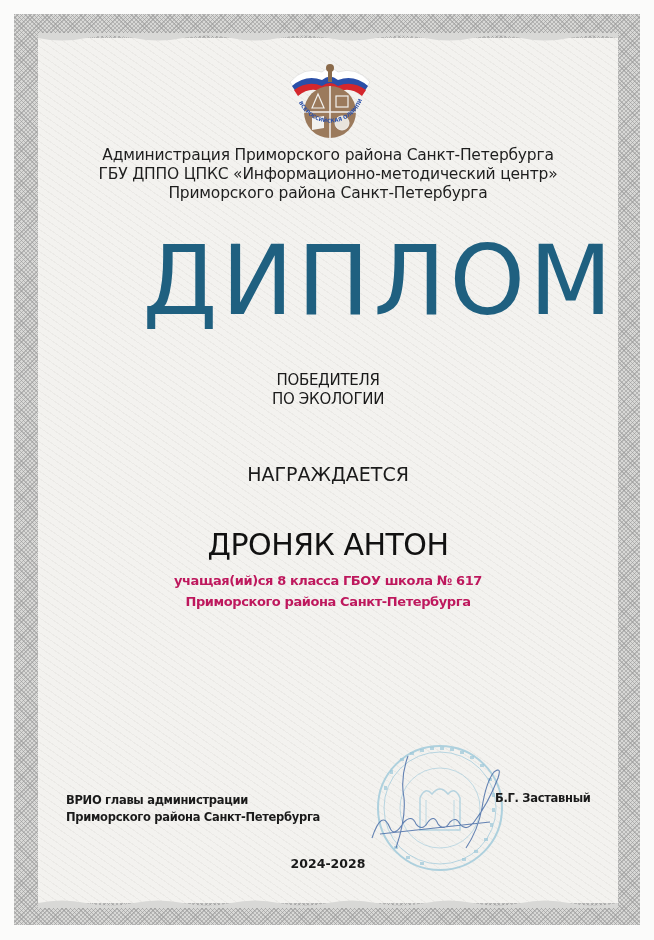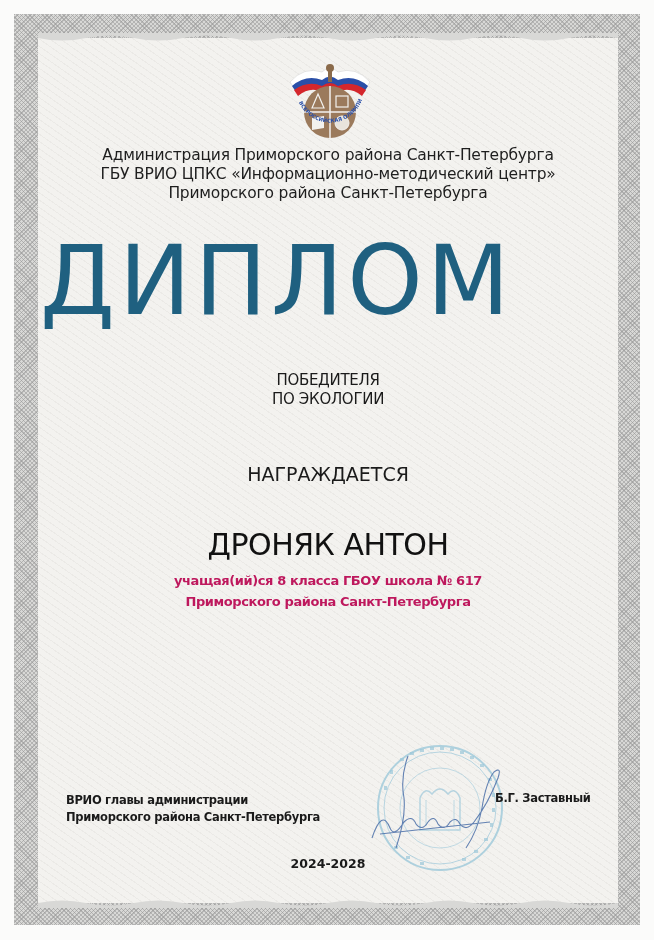--- a/index.html
+++ b/index.html
@@ -65,21 +65,21 @@
       line-height: 19px;
       color: #1e1e1e;
       letter-spacing: -0.2px;
     }
     .header div { white-space: nowrap; }
 
     .title {
       position: absolute;
       left: 40px; top: 226px;
       width: 576px;
-      text-align: left;
+      text-align: right;
       font-family: "DejaVu Sans", sans-serif;
       font-size: 96px;
       line-height: 110px;
       color: #1f6080;
       letter-spacing: 4px;
       font-weight: normal;
     }
 
     .subtitle {
       position: absolute;
@@ -205,21 +205,21 @@
     <circle cx="60" cy="67" r="7" fill="#e8e4dc" stroke="#f3f2ef"></circle>
 
     <path id="emblemArc" d="M16 44 A 34 34 0 0 0 80 44" fill="none"></path>
     <text font-family="DejaVu Sans, sans-serif" font-size="5.2" font-weight="bold" fill="#2a4fa8">
       <textPath href="#emblemArc" startOffset="3%">ВСЕРОССИЙСКАЯ ОЛИМПИАДА ШКОЛЬНИКОВ</textPath>
     </text>
   </svg>
 
   <div class="header">
     <div>Администрация Приморского района Санкт-Петербурга</div>
-    <div>ГБУ ВРИО ЦПКС «Информационно-методический центр»</div>
+    <div>ГБУ ДППО ЦПКС «Информационно-методический центр»</div>
     <div>Приморского района Санкт-Петербурга</div>
   </div>
 
   <div class="title">ДИПЛОМ</div>
 
   <div class="subtitle">
     <div>ПОБЕДИТЕЛЯ</div>
     <div>ПО ЭКОЛОГИИ</div>
   </div>
 

